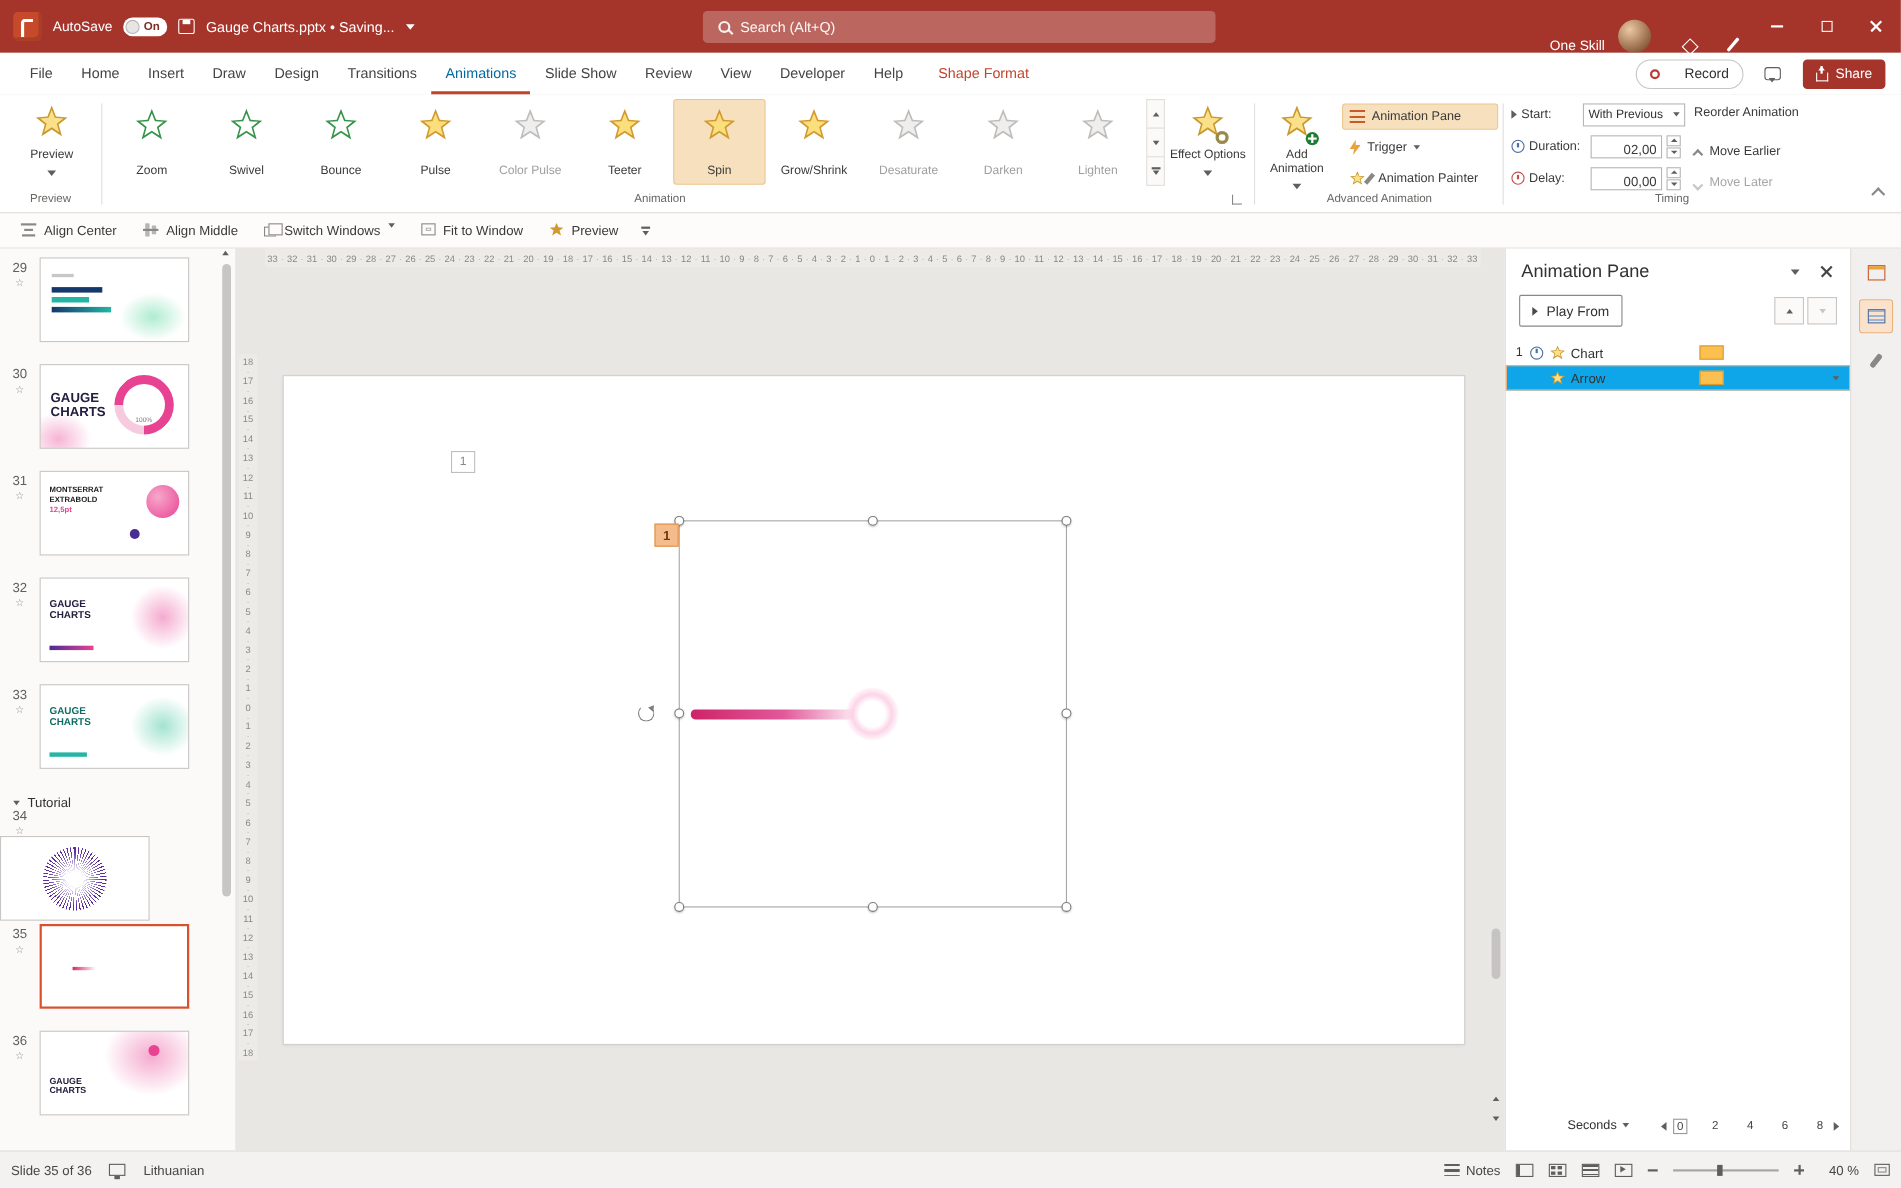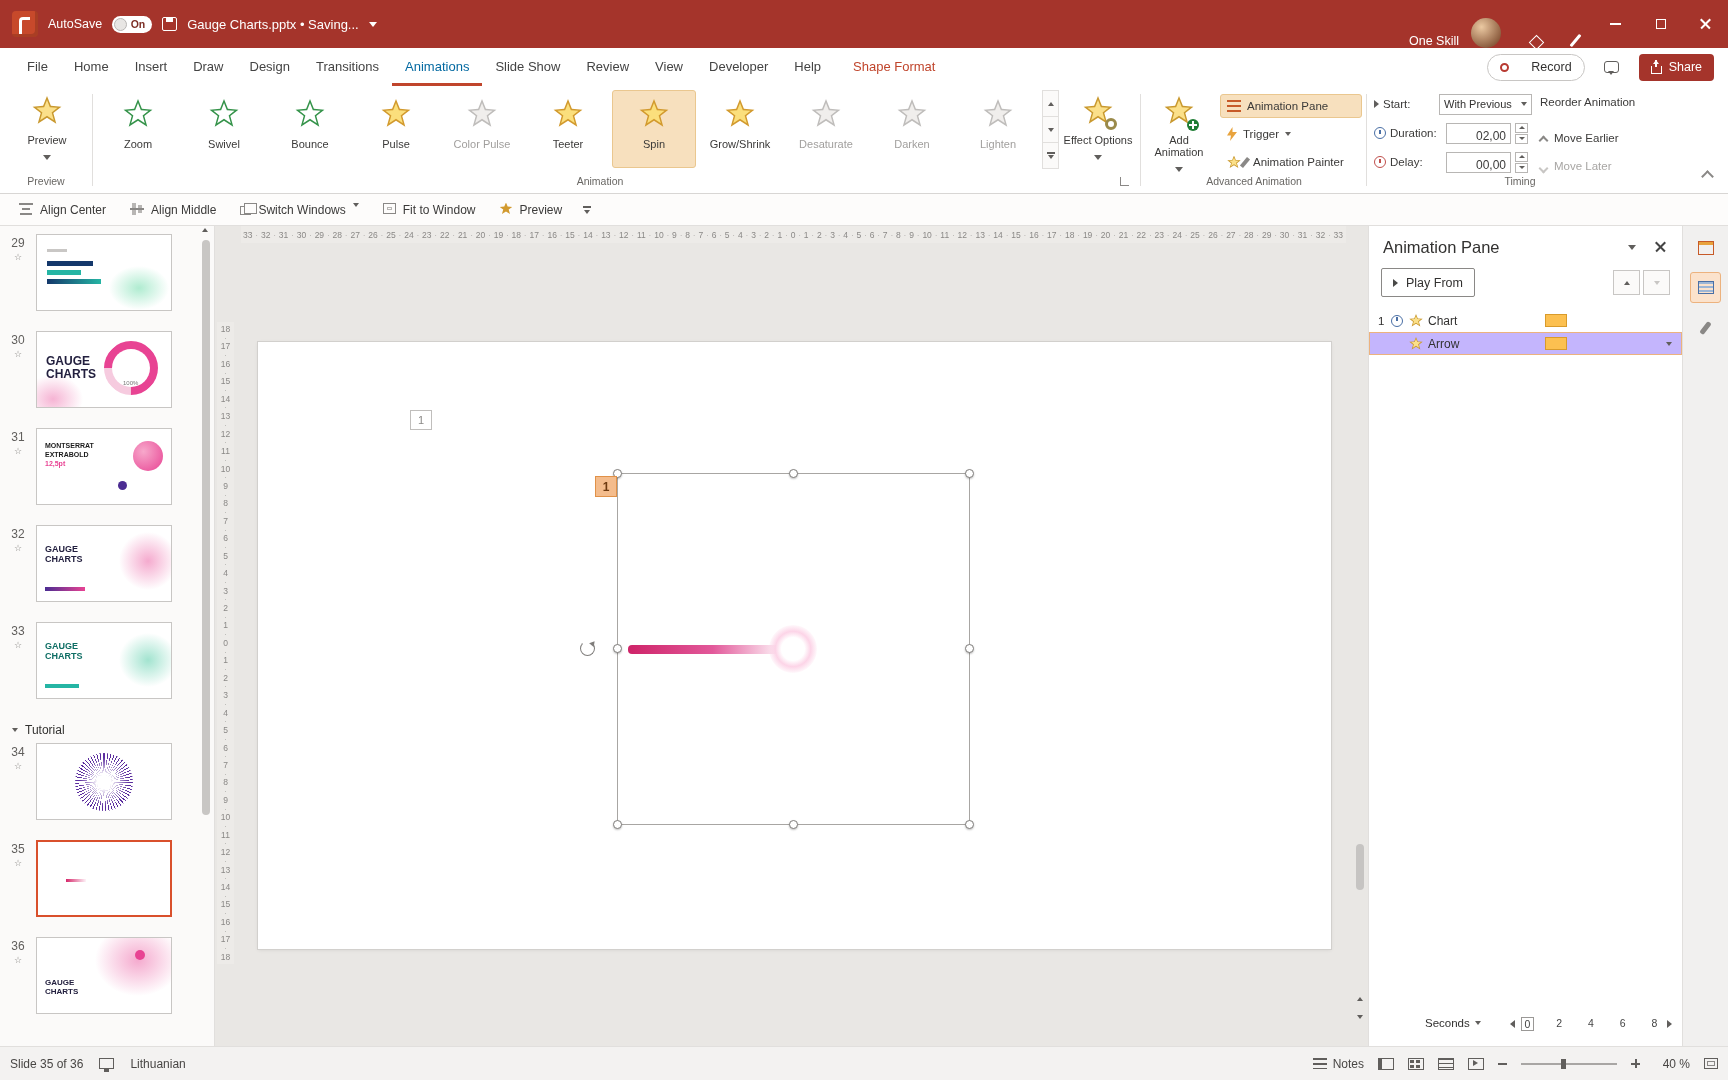--- a/index.html
+++ b/index.html
@@ -70,21 +70,21 @@
   #ribbon{position:absolute;top:86px;left:0;right:0;height:108px;background:#fff;border-bottom:1px solid #D8D6D4}
   .vdiv{position:absolute;top:8px;height:92px;width:1px;background:#E1DFDD}
   .grp-lbl{position:absolute;top:89px;font-size:10.5px;color:#696764;width:220px;text-align:center;transform:translateX(-50%)}
   .grp-preview{position:absolute;left:10px;top:4px;width:74px;height:82px;text-align:center;padding-top:6px}
   .grp-preview .star{margin:0 auto}
   .biglbl{display:block;font-size:11px;color:#3B3A39;margin-top:5px;line-height:12px}
   .grp-preview .tri,.bigbtn .tri{margin-top:3px}
   #gallery{position:absolute;left:96px;top:4px;width:944px;height:80px;display:flex;gap:2px}
   .gal-item{width:84px;height:78px;text-align:center;padding-top:8px;border:1px solid transparent;border-radius:3px}
   .gal-item .star{margin:0 auto}
-  .gal-lbl{display:block;font-size:11px;color:#3B3A39;margin-top:6px;white-space:nowrap}
+  .gal-lbl{display:block;font-size:11px;color:#3B3A39;margin-top:16px;white-space:nowrap}
   .gal-item.sel{background:#F7E0BE;border-color:#EAC78F}
   .gal-item.t-entrance .star{background:#35934A}.gal-item.t-entrance .star>i{background:#fff}
   .gal-item.t-emphasis .star{background:#D29A2E}.gal-item.t-emphasis .star>i{background:#FBDF7C}
   .gal-item.t-disabled .star{background:#BFBDBB}.gal-item.t-disabled .star>i{background:#F0EEEC}
   .gal-item.t-disabled .gal-lbl{color:#A19F9D}
   .gal-scroll{position:absolute;left:1042px;top:5px;width:17px;height:78px;display:flex;flex-direction:column}
   .gsb{flex:1;border:1px solid #E1DFDD;background:#FBFAF9;display:flex;flex-direction:column;align-items:center;justify-content:center;gap:1px;margin-top:-1px}
   .more-bar{width:8px;height:2px;background:#605E5C}
   .bigbtn{position:absolute;top:4px;height:84px;text-align:center;padding-top:6px}
   #effopts{left:1062px;width:72px}
@@ -223,21 +223,21 @@
   .btn-playfrom .tri-r{border-top-width:4px;border-bottom-width:4px;border-left-color:#494947}
   .ap-updown{margin-left:auto;display:flex;gap:3px}
   .ud{width:27px;height:25px;border:1px solid #C8C6C4;background:#FBFAF9;display:flex;align-items:center;justify-content:center}
   #ap-list{position:relative;margin-top:2px}
   .ap-row{position:relative;height:23px;display:flex;align-items:center;padding-left:8px;font-size:12px;color:#323130;border:1px solid transparent}
   .ap-ord{width:13px;font-size:11.5px}
   .ap-row .ic-clock{width:12px;height:12px;margin-right:6px}
   .ap-row .star{margin-right:5px}
   .ap-lbl{white-space:nowrap}
   .tl-bar{position:absolute;left:175px;top:4px;width:22px;height:13px;background:#FCC050;border:1px solid #D99B2B}
-  .ap-row.sel{background:#c4b5fd;border-color:#ECB27E}
+  .ap-row.sel{background:#0ea5e9;border-color:#ECB27E}
   .apcaret{position:absolute;right:9px;top:9px}
   .ap-timeline{position:absolute;left:0;right:0;bottom:5px;height:24px;display:flex;align-items:flex-start;padding:0 10px}
   .sec-btn{margin-left:46px;display:flex;align-items:center;gap:5px;font-size:11.5px;color:#323130}
   .tl-pager{margin-left:auto;display:flex;align-items:center;width:162px;justify-content:space-between}
   .tick{font-size:10.5px;color:#444;min-width:13px;text-align:center}
   .tick.cur{border:1px solid #9A9896;background:#fff}
 
   
   #sidestrip{position:absolute;left:1682px;top:226px;width:46px;bottom:34px;background:#F1F0EF;border-left:1px solid #E1DFDD;display:flex;flex-direction:column;align-items:center;padding-top:6px;gap:9px}
   .ss-btn{width:31px;height:31px;display:flex;align-items:center;justify-content:center;border:1px solid transparent;border-radius:3px}
@@ -283,20 +283,24 @@
       <i class="ppt-logo"></i>
       <span class="tb-autosave">AutoSave</span>
       <div class="toggle">
         <i class="knob"></i>
         <span class="tglbl">On</span>
       </div>
       <i class="ic-save"></i>
       <span class="doc-title">Gauge Charts.pptx • Saving...</span>
       <i class="tri tri-d w"></i>
     </div>
+    <div class="tb-search">
+      <i class="ic-search"></i>
+      <span>Search (Alt+Q)</span>
+    </div>
     <div class="tb-right">
       <span class="user">One Skill</span>
       <i class="avatar"></i>
       <i class="ic-diamond"></i>
       <i class="ic-pen"></i>
       <div class="winbtn">
           <i class="mm"></i>
         </div>
       <div class="winbtn">
           <i class="mx"></i>
@@ -539,21 +543,21 @@
           </div>
           <div class="t-frame art-gauge-green">
             <span class="t-line l0">GAUGE</span>
             <span class="t-line l1">CHARTS</span>
           </div>
         </div>
         <div class="sec-head" style="top: 493px;">
           <i class="tri tri-d s"></i>
           <span>Tutorial</span>
         </div>
-        <div class="thumb-row" style="top: 517px;">
+        <div class="thumb-row" style="top: 506px; flex-direction: column;">
           <div class="t-meta">
             <span class="t-num">34</span>
             <i class="t-star">☆</i>
           </div>
           <div class="t-frame art-starburst"></div>
         </div>
         <div class="thumb-row sel" style="top: 614px;">
           <div class="t-meta">
             <span class="t-num">35</span>
             <i class="t-star">☆</i>

